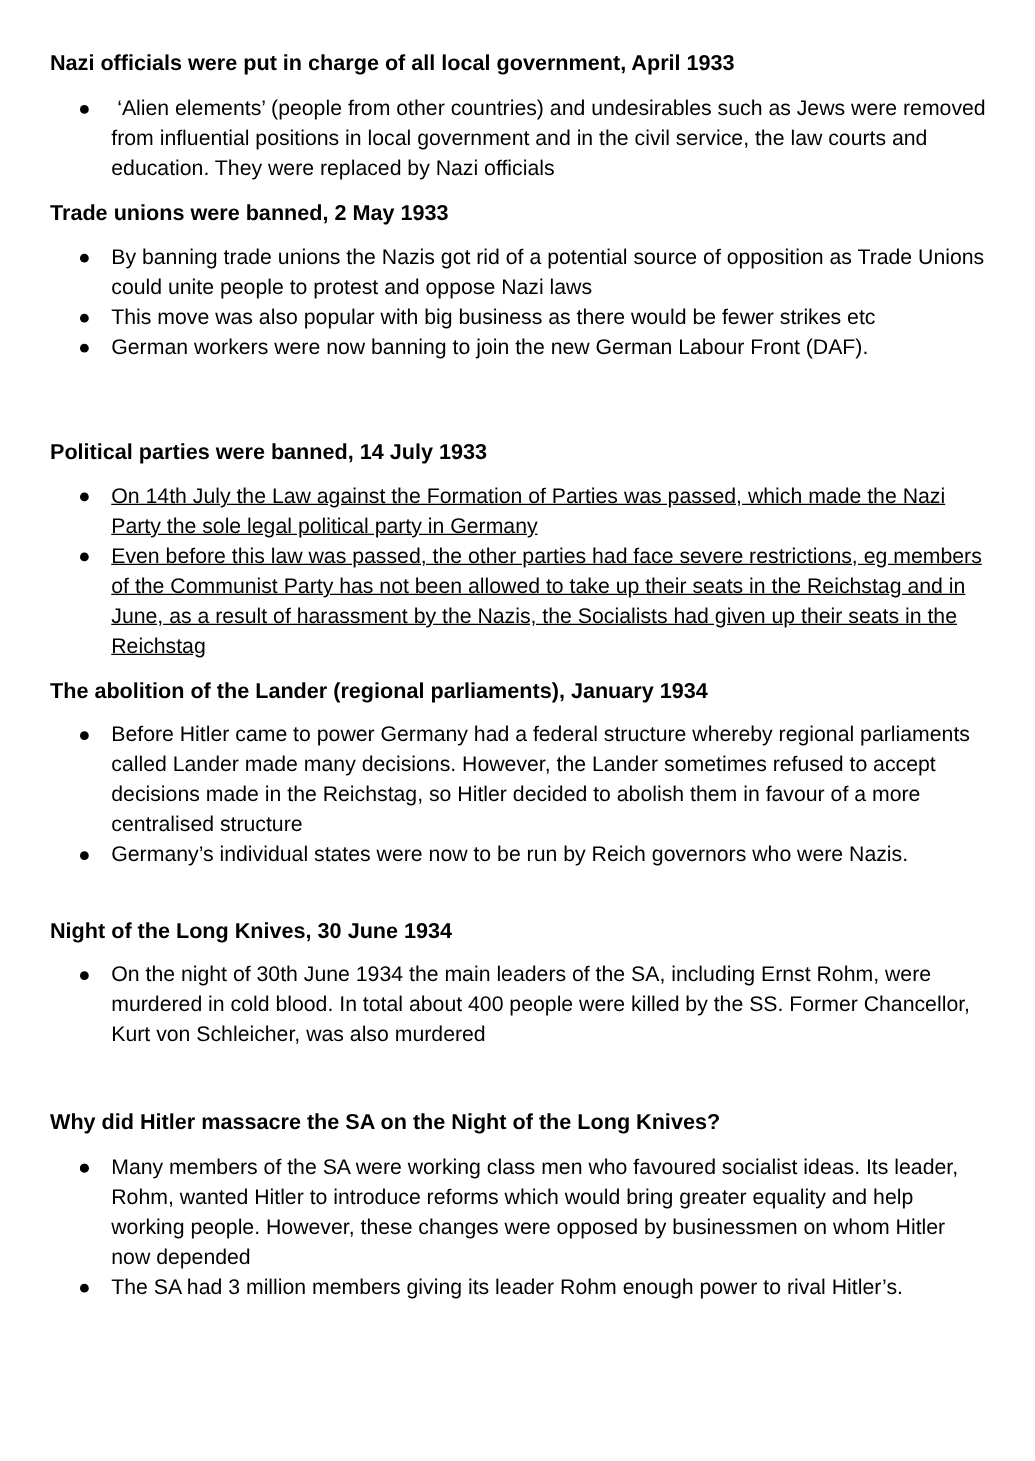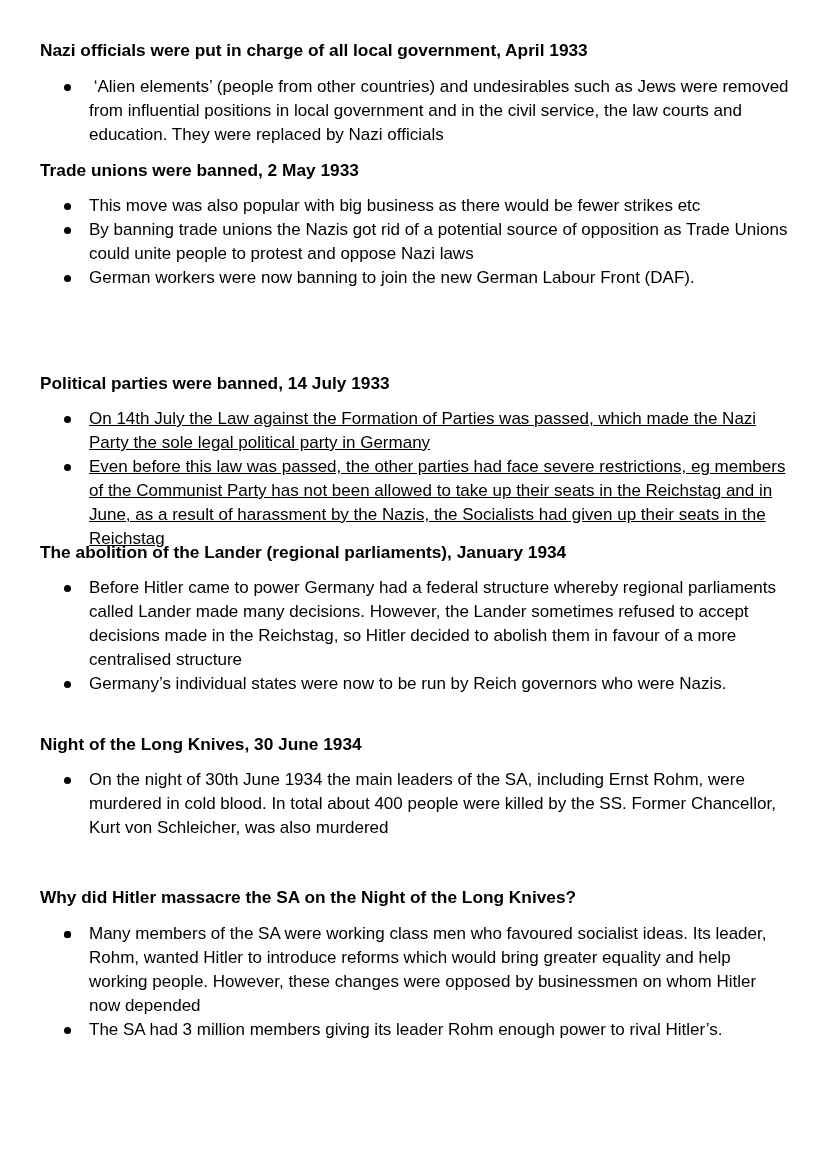--- a/index.html
+++ b/index.html
@@ -64,27 +64,27 @@
   <div class="section" style="top:39px;">
     <h2 class="heading">Nazi officials were put in charge of all local government, April 1933</h2>
     <ul class="bullets" style="margin-top:14px;">
       <li><span class="dot"></span><span>&nbsp;‘Alien elements’ (people from other countries) and undesirables such as Jews were removed from influential positions in local government and in the civil service, the law courts and education. They were replaced by Nazi officials</span></li>
     </ul>
   </div>
 
   <div class="section" style="top:159px;">
     <h2 class="heading">Trade unions were banned, 2 May 1933</h2>
     <ul class="bullets" style="margin-top:13px;">
+      <li><span class="dot"></span><span>By banning trade unions the Nazis got rid of a potential source of opposition as Trade Unions could unite people to protest and oppose Nazi laws</span></li>
       <li><span class="dot"></span><span>This move was also popular with big business as there would be fewer strikes etc</span></li>
-      <li><span class="dot"></span><span>By banning trade unions the Nazis got rid of a potential source of opposition as Trade Unions could unite people to protest and oppose Nazi laws</span></li>
       <li><span class="dot"></span><span>German workers were now banning to join the new German Labour Front (DAF).</span></li>
     </ul>
   </div>
 
-  <div class="section" style="top:350px;margin-top:22px;">
+  <div class="section" style="top:350px;">
     <h2 class="heading">Political parties were banned, 14 July 1933</h2>
     <ul class="bullets" style="margin-top:13px;text-decoration:underline;">
       <li><span class="dot"></span><span>On 14th July the Law against the Formation of Parties was passed, which made the Nazi Party the sole legal political party in Germany</span></li>
       <li><span class="dot"></span><span>Even before this law was passed, the other parties had face severe restrictions, eg members of the Communist Party has not been allowed to take up their seats in the Reichstag and in June, as a result of harassment by the Nazis, the Socialists had given up their seats in the Reichstag</span></li>
     </ul>
   </div>
 
   <div class="section" style="top:541px;">
     <h2 class="heading">The abolition of the Lander (regional parliaments),  January 1934</h2>
     <ul class="bullets" style="margin-top:13px;">

